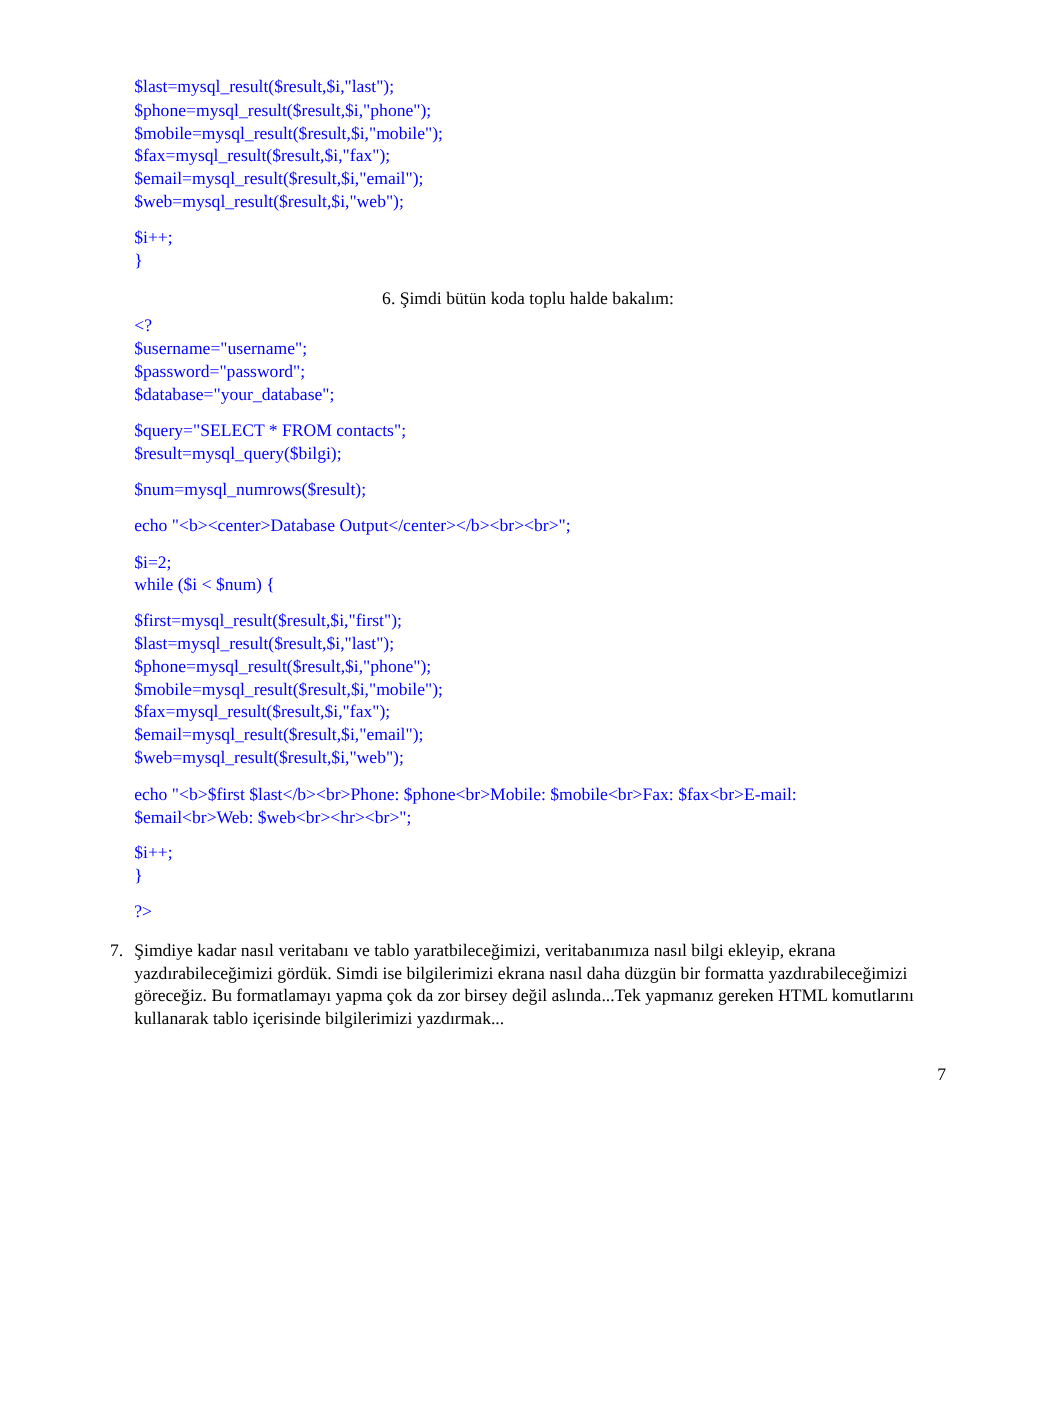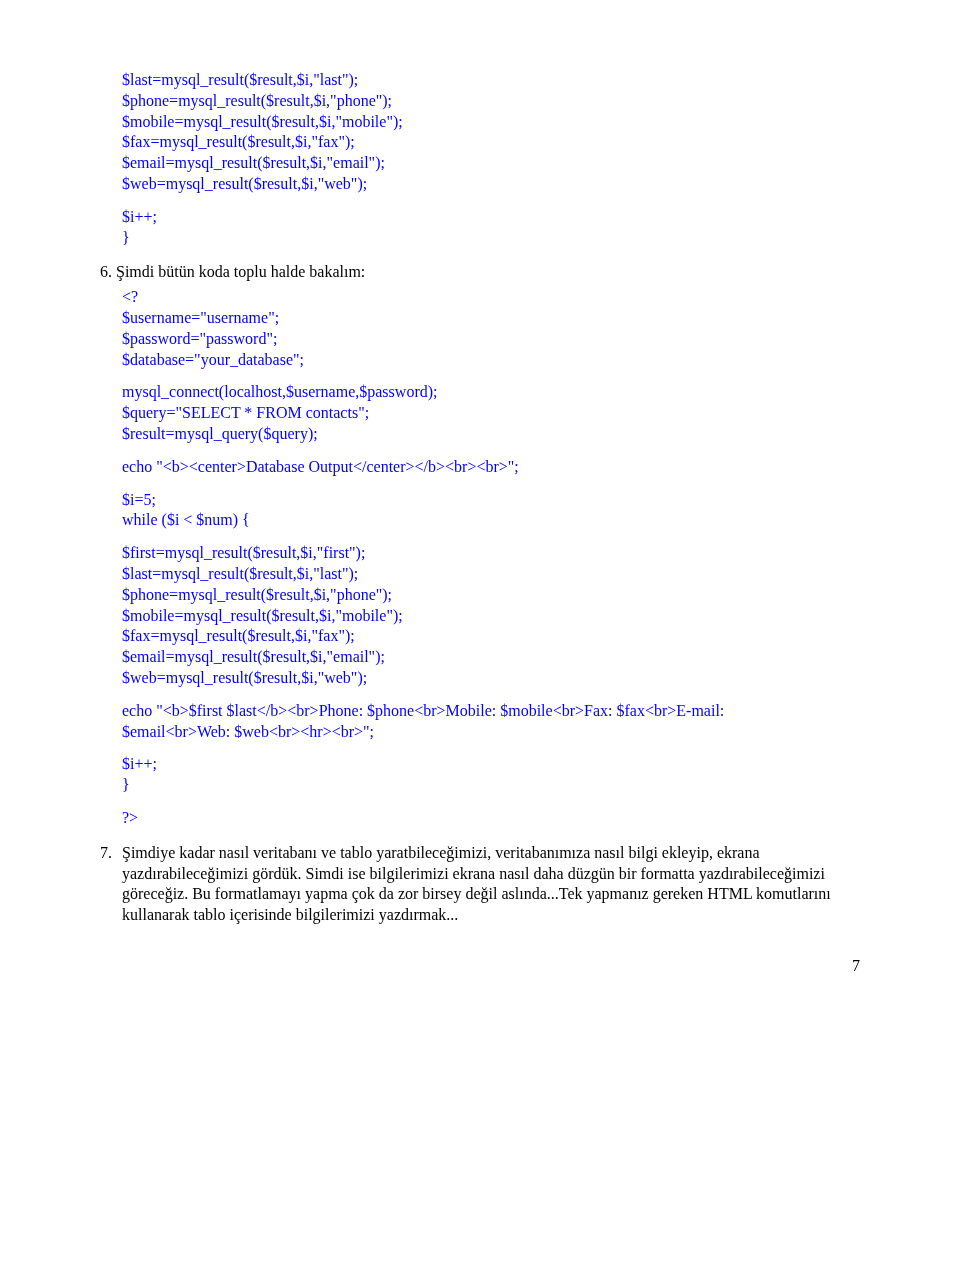--- a/index.html
+++ b/index.html
@@ -16,20 +16,21 @@
   }
   .code-blue {
     color: #0000ff;
   }
   .para {
     color: #000;
     margin: 14px 0;
   }
   .list-item {
     margin-bottom: 4px;
+    text-align: center;
   }
   .indent {
     margin-left: 22px;
   }
   .page-num {
     text-align: right;
     margin-top: 30px;
     font-size: 16px;
   }
   .block {
@@ -61,33 +62,35 @@
 </div>
 
 <div class="code-blue indent block">
   <div>&lt;?</div>
   <div>$username="username";</div>
   <div>$password="password";</div>
   <div>$database="your_database";</div>
 </div>
 
 <div class="code-blue indent block">
-  <div>mysql_connect(localhost,$username,$password);</div>
   <div>$query="SELECT * FROM contacts";</div>
-  <div>$result=mysql_query($query);</div>
+  <div>$result=mysql_query($bilgi);</div>
 </div>
 
+<div class="code-blue indent block">
+  <div>$num=mysql_numrows($result);</div>
+</div>
 
 
 <div class="code-blue indent block">
   <div>echo "&lt;b&gt;&lt;center&gt;Database Output&lt;/center&gt;&lt;/b&gt;&lt;br&gt;&lt;br&gt;";</div>
 </div>
 
 <div class="code-blue indent block">
-  <div>$i=5;</div>
+  <div>$i=2;</div>
   <div>while ($i &lt; $num) {</div>
 </div>
 
 <div class="code-blue indent block">
   <div>$first=mysql_result($result,$i,"first");</div>
   <div>$last=mysql_result($result,$i,"last");</div>
   <div>$phone=mysql_result($result,$i,"phone");</div>
   <div>$mobile=mysql_result($result,$i,"mobile");</div>
   <div>$fax=mysql_result($result,$i,"fax");</div>
   <div>$email=mysql_result($result,$i,"email");</div>

